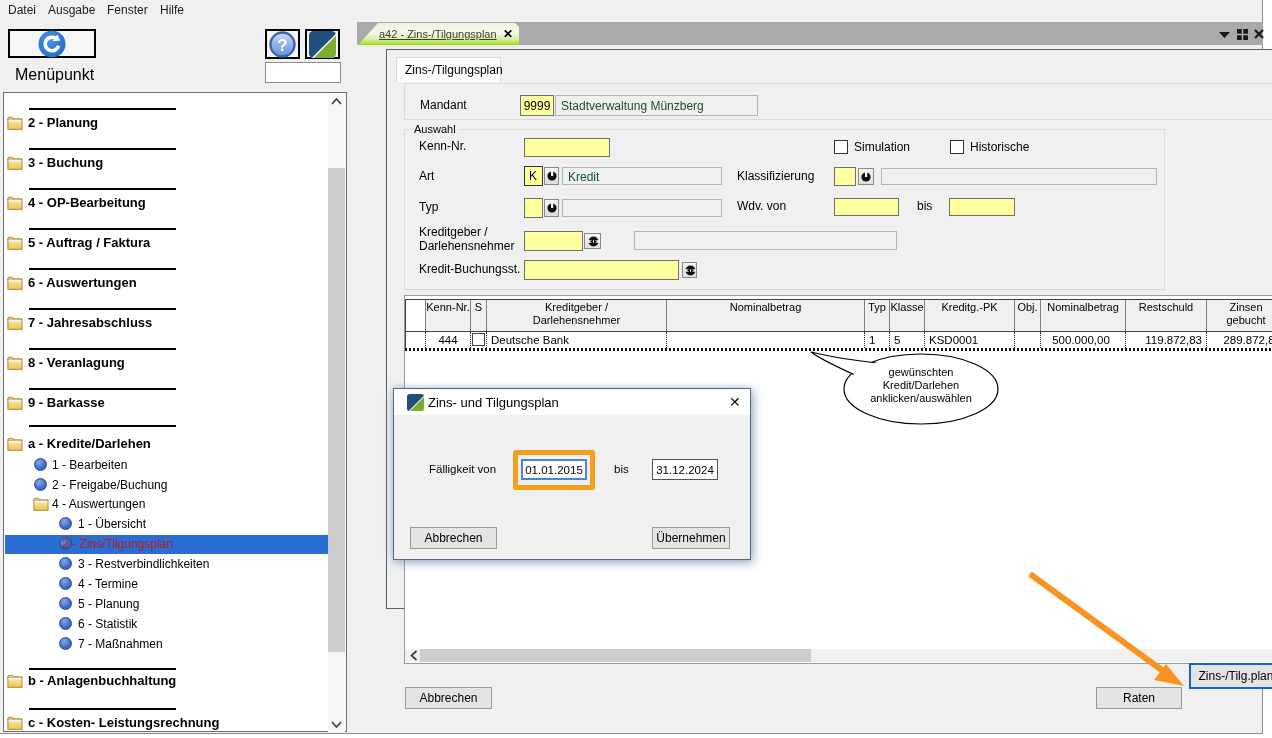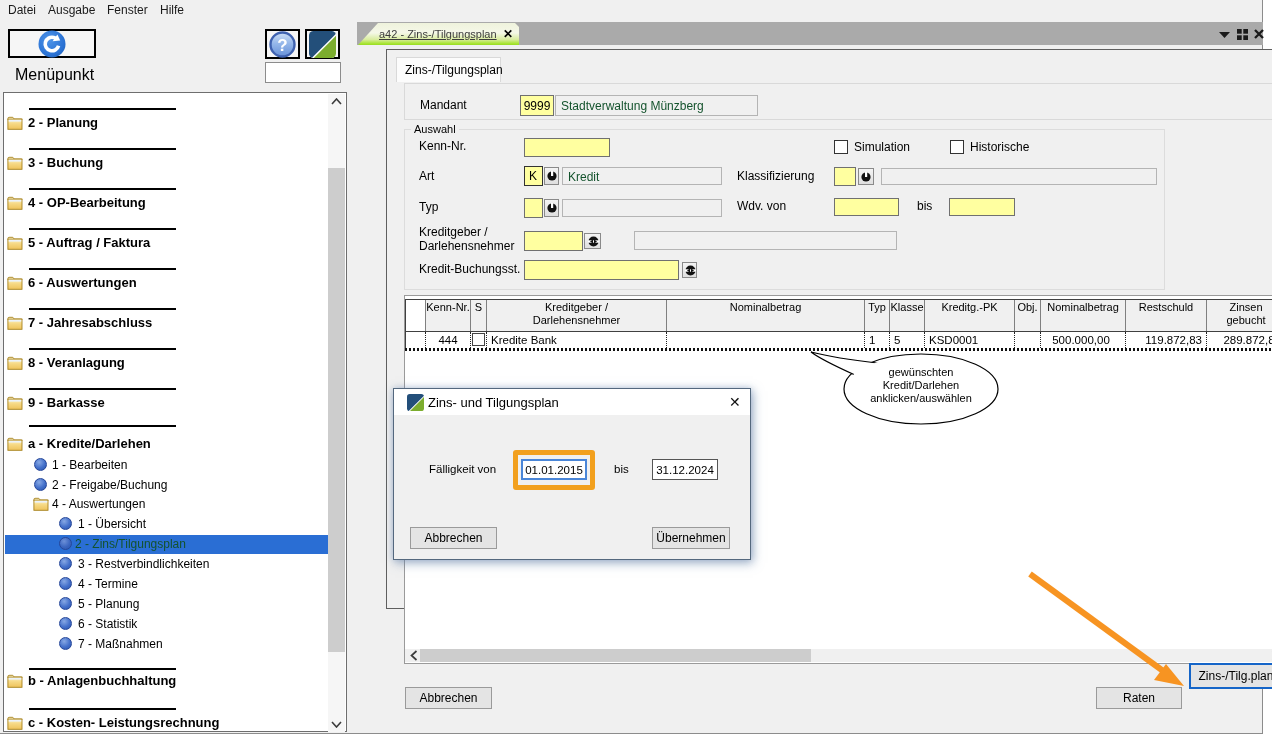--- a/index.html
+++ b/index.html
@@ -174,21 +174,21 @@
     <div class="sphere" style="left:30px;top:385px"></div>
       <div class="citem" style="left:48px;top:384px">2 - Freigabe/Buchung</div>
     <svg class="fold" style="left:29px;top:404px">
         <use href="#fold"></use>
       </svg>
       <div class="citem" style="left:48px;top:403px">4 - Auswertungen</div>
     <div class="sphere" style="left:55px;top:424px"></div>
       <div class="citem" style="left:74px;top:423px">1 - Übersicht</div>
     <div id="selbar"></div>
     <div class="sphere" style="left:55px;top:444px;background:radial-gradient(circle at 38% 30%, #6c90d8 0%, #3b66c0 55%, #2b55ac 100%)"></div>
-      <div class="citem" style="left:71px;top:443px;color:#14532d">2 - Zins/Tilgungsplan</div>
+      <div class="citem" style="left:58px;top:443px;color:#b91c1c">2 - Zins/Tilgungsplan</div>
     <div class="sphere" style="left:55px;top:464px"></div>
       <div class="citem" style="left:74px;top:463px">3 - Restverbindlichkeiten</div>
     <div class="sphere" style="left:55px;top:484px"></div>
       <div class="citem" style="left:74px;top:483px">4 - Termine</div>
     <div class="sphere" style="left:55px;top:504px"></div>
       <div class="citem" style="left:74px;top:503px">5 - Planung</div>
     <div class="sphere" style="left:55px;top:524px"></div>
       <div class="citem" style="left:74px;top:523px">6 - Statistik</div>
     <div class="sphere" style="left:55px;top:544px"></div>
       <div class="citem" style="left:74px;top:543px">7 - Maßnahmen</div>
@@ -334,21 +334,21 @@
             <span>Zinsen<br>gebucht</span>
           </div>
       </div>
 
       <div id="trow">
         <div class="rcell" style="left:0;width:20px;border-right:1px dotted #222"></div>
         <div class="rcell" style="left:20px;width:45px;text-align:center">444</div>
         <div class="rcell" style="left:65px;width:16px">
             <div style="position:absolute;left:1px;top:1px;width:13px;height:13px;background:#fff;border:1px solid #444"></div>
           </div>
-        <div class="rcell" style="left:81px;width:180px;padding-left:4px">Kredite Bank</div>
+        <div class="rcell" style="left:81px;width:180px;padding-left:4px">Deutsche Bank</div>
         <div class="rcell" style="left:261px;width:198px"></div>
         <div class="rcell" style="left:459px;width:25px;padding-left:4px">1</div>
         <div class="rcell" style="left:484px;width:35px;padding-left:4px">5</div>
         <div class="rcell" style="left:519px;width:90px;padding-left:4px">KSD0001</div>
         <div class="rcell" style="left:609px;width:26px"></div>
         <div class="rcell" style="left:635px;width:85px;text-align:center;padding-right:4px">500.000,00</div>
         <div class="rcell" style="left:720px;width:81px;text-align:right;padding-right:4px">119.872,83</div>
         <div class="rcell" style="left:801px;width:78px;text-align:right;padding-right:4px;border-right:none">289.872,83</div>
       </div>
       <div id="rowbot"></div>

